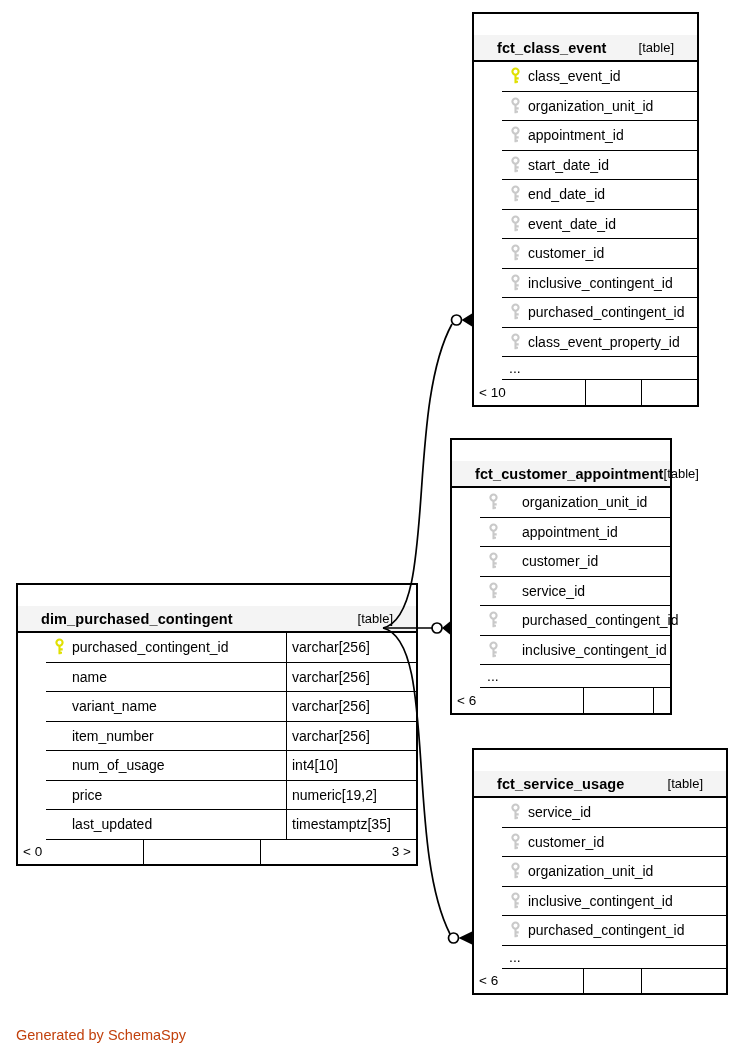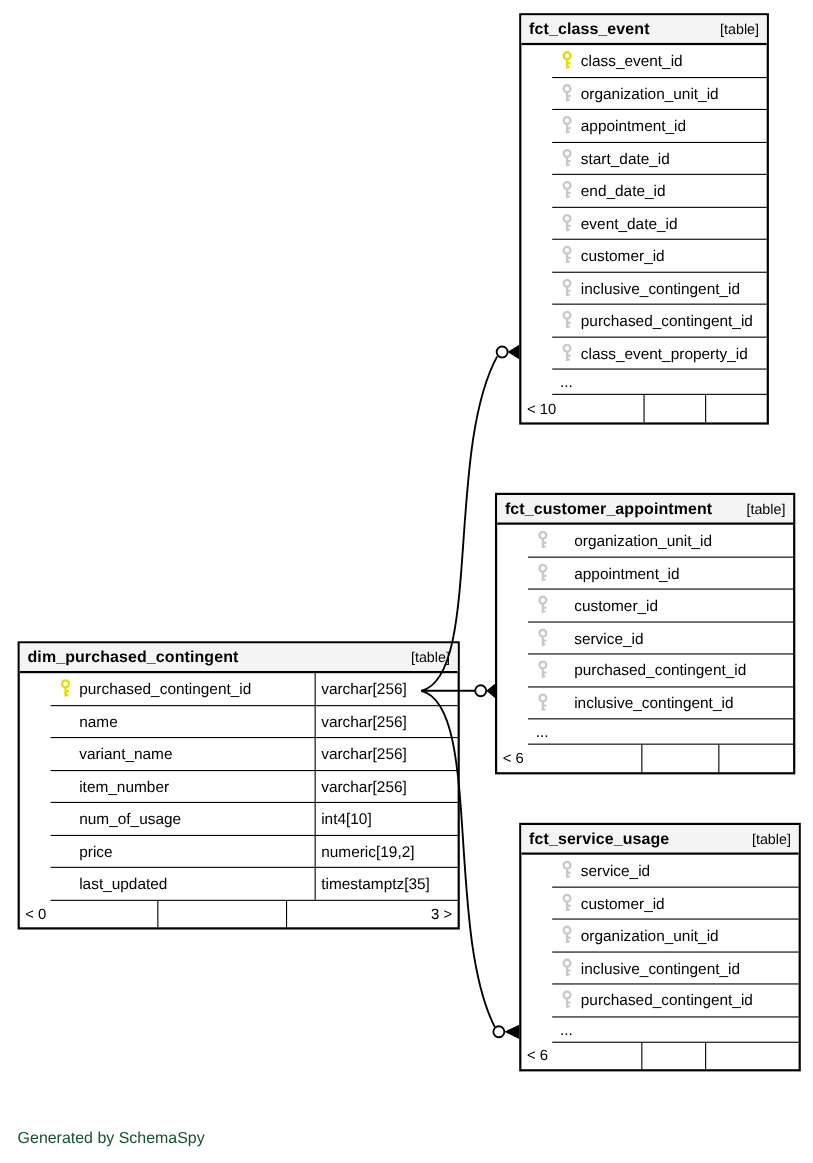--- a/index.html
+++ b/index.html
@@ -6,26 +6,26 @@
   html,body { background:#fff; }
   body { font-family:"Liberation Sans", sans-serif; color:#000; }
   .canvas { position:relative; width:739px; height:1057px; background:#fff; overflow:hidden; }
 
   
   .overlay { position:absolute; left:0; top:0; width:739px; height:1057px; z-index:3; pointer-events:none; }
 
   
   .tbl { position:absolute; border:2px solid #000; background:#fff; font-size:14px; z-index:2; }
   .t1 { left:472px; top:12px;  width:227px; }
-  .t2 { left:450px; top:448px; width:273px; }
+  .t2 { left:450px; top:438px; width:222px; }
   .t3 { left:16px;  top:583px; width:402px; }
   .t4 { left:472px; top:748px; width:256px; }
 
   .hdr { display:flex; justify-content:space-between; align-items:center;
-         background:#f4f4f4; border-bottom:2px solid #000; height:27px; padding:0 7px; }
+         background:#f4f4f4; border-bottom:2px solid #000; height:27px; padding:0 23px;margin-top:21px; }
   .hdr .t   { font-weight:bold; font-size:14.5px; letter-spacing:0.1px; }
   .hdr .tag { font-size:13px; }
 
   .row  { display:flex; align-items:center; height:29.5px; border-bottom:1.5px solid #000; padding:0 7px;margin-left:28px; }
   .row:last-child { border-bottom:none; }
   .dots { height:23px; font-size:14px; }
   .lbl  { white-space:nowrap; }
 
   svg.key { flex:0 0 auto; margin-right:6px; stroke-width:2.1; fill:none; }
   .pk { stroke:#e0e000; }
@@ -42,21 +42,21 @@
   
   .foot { display:flex; align-items:stretch; height:24.5px; font-size:13.5px; }
   .fc { display:flex; align-items:center; border-right:1.5px solid #000; padding:0 5px; }
   .fc:last-child { border-right:none; flex:1 1 auto; }
   .t1 .fc1 { width:112px;text-align:center; } .t1 .fc2 { width:56px; }
   .t2 .fc1 { width:132px; } .t2 .fc2 { width:70px; }
   .t3 .fc1 { width:126px; } .t3 .fc2 { width:117px; }
   .t4 .fc1 { width:110px; } .t4 .fc2 { width:58px; }
   .t3 .fc3 { justify-content:flex-end; }
 
-  .credit { position:absolute; left:16px; top:1027px; font-size:14.5px; color:#14532d; z-index:2; }
+  .credit { position:absolute; left:16px; top:1027px; font-size:14.5px; color:#c2410c; z-index:2; }
   .defs { position:absolute; width:0; height:0; }
 </style>
 </head>
 <body>
 
 <svg class="defs" aria-hidden="true">
   <symbol id="keysym" viewBox="0 0 13 18">
     <circle cx="6.5" cy="4.6" r="3.1"></circle>
     <path d="M6.5 7.8 L6.5 16.2 M6.5 11.4 L9.7 11.4 M6.5 14.8 L9 14.8"></path>
   </symbol>

